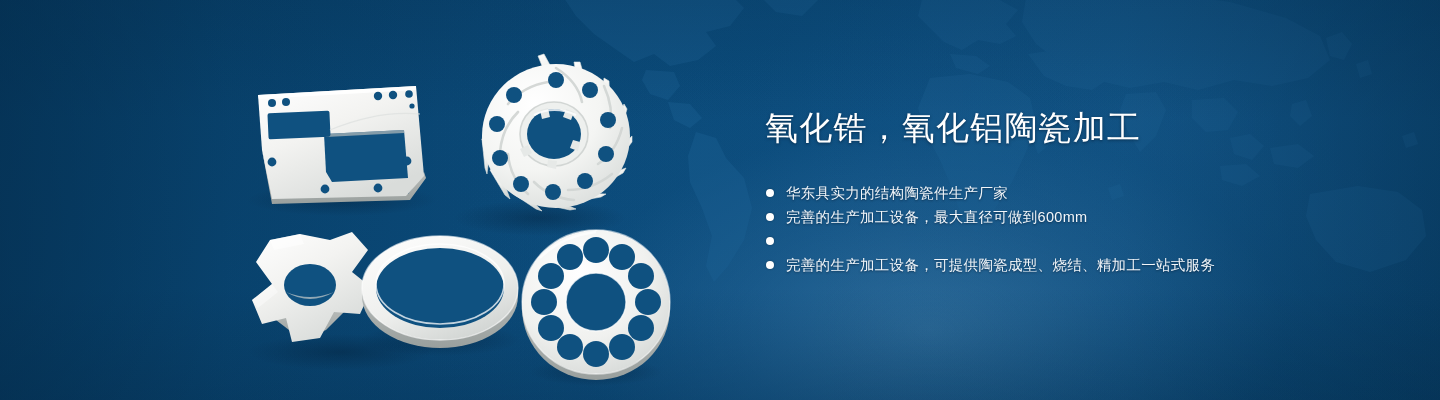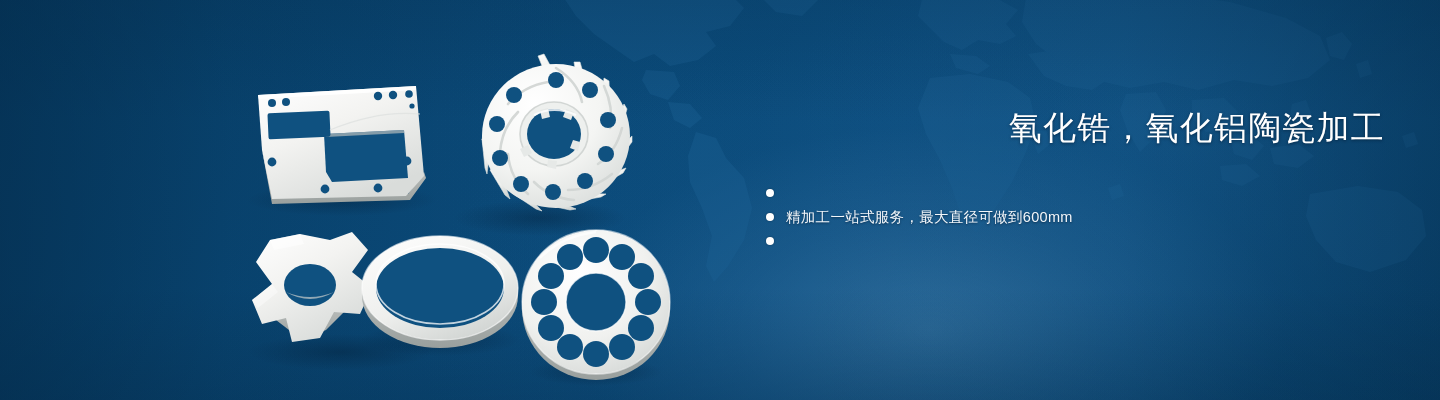--- a/index.html
+++ b/index.html
@@ -7,21 +7,20 @@
     padding: 0;
     background: #0a4a78;
   }
   #banner {
     position: relative;
     width: 1440px;
     height: 400px;
     overflow: hidden;
     font-family: "Liberation Sans", "DejaVu Sans", sans-serif;
     background: #ef4444;
-    text-align: right;
     -webkit-font-smoothing: antialiased;
   }
 
   
   .bg-base {
     position: absolute;
     inset: 0;
     background:
       radial-gradient(ellipse 520px 300px at 930px 330px,
         rgba(90,150,196,0.42) 0%,
@@ -351,24 +350,29 @@
       </g>
     </svg>
   </div>
 
   <div class="copy">
     <h1 class="headline">氧化锆，氧化铝陶瓷加工</h1>
 
     <ul class="bullets">
       <li class="bullet-item">
         <span class="bullet-dot"></span>
+        <span class="bullet-text">华东具实力的结构陶瓷件生产厂家</span>
       </li>
       <li class="bullet-item">
         <span class="bullet-dot"></span>
-        <span class="bullet-text">精加工一站式服务，最大直径可做到600mm</span>
+        <span class="bullet-text">完善的生产加工设备，最大直径可做到600mm</span>
       </li>
       <li class="bullet-item">
         <span class="bullet-dot"></span>
       </li>
+      <li class="bullet-item">
+        <span class="bullet-dot"></span>
+        <span class="bullet-text">完善的生产加工设备，可提供陶瓷成型、烧结、精加工一站式服务</span>
+      </li>
     </ul>
   </div>
 
 </div>
 
 </body></html>

